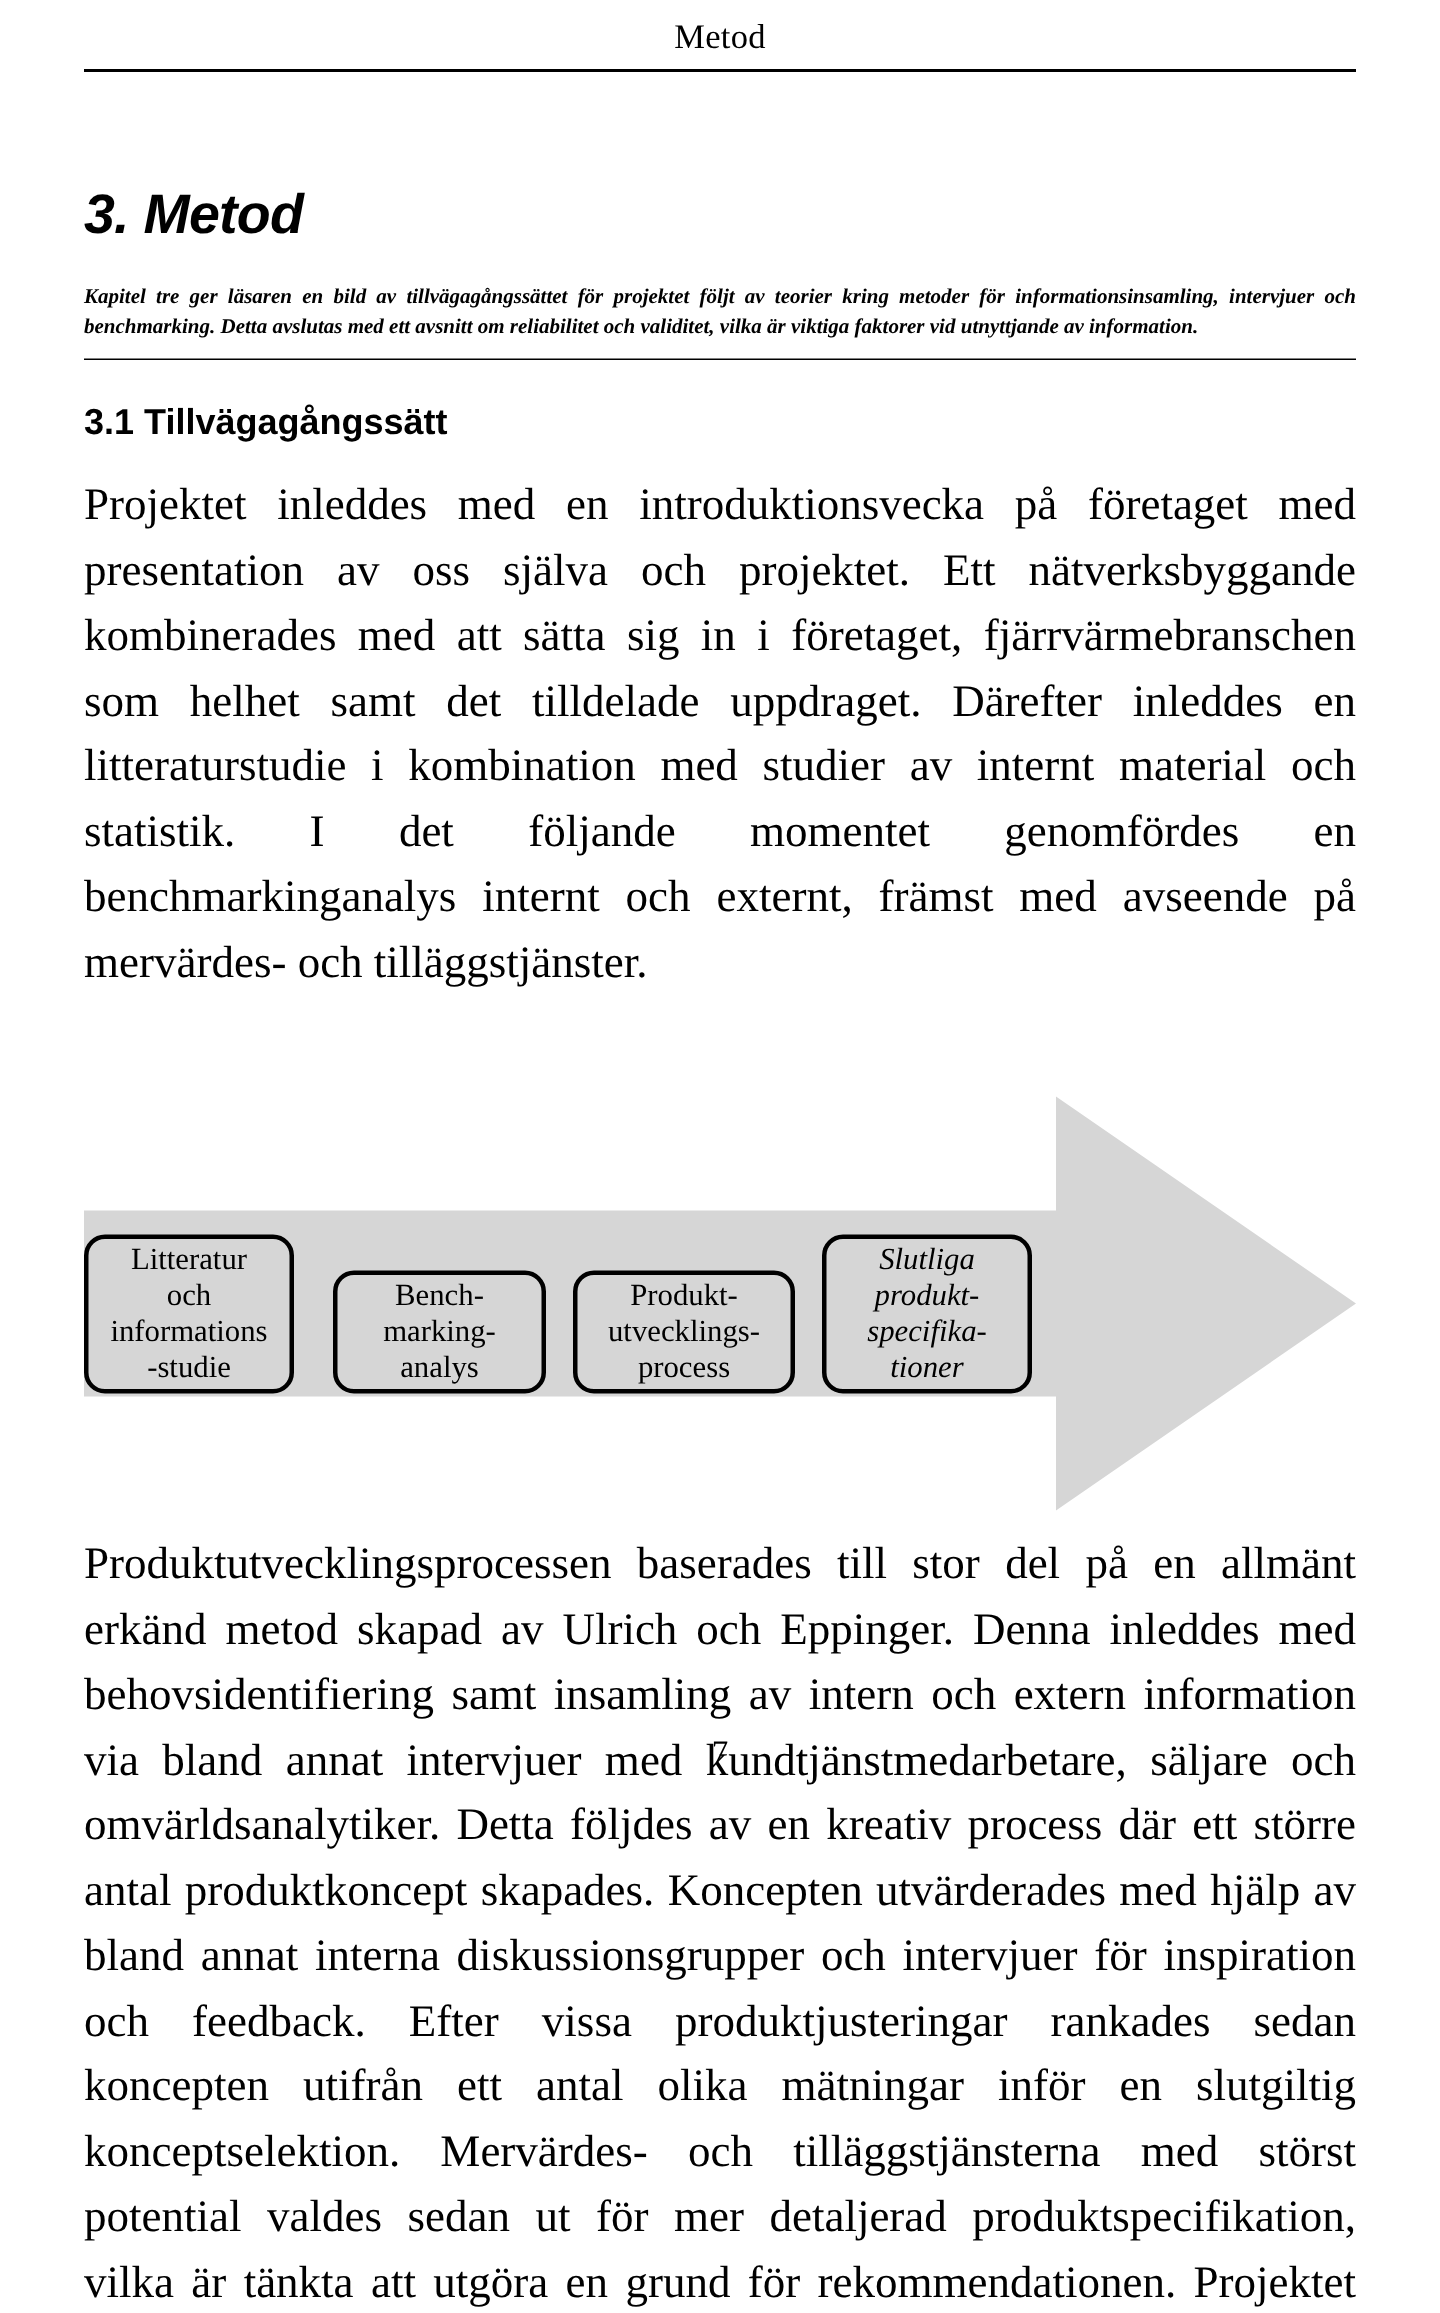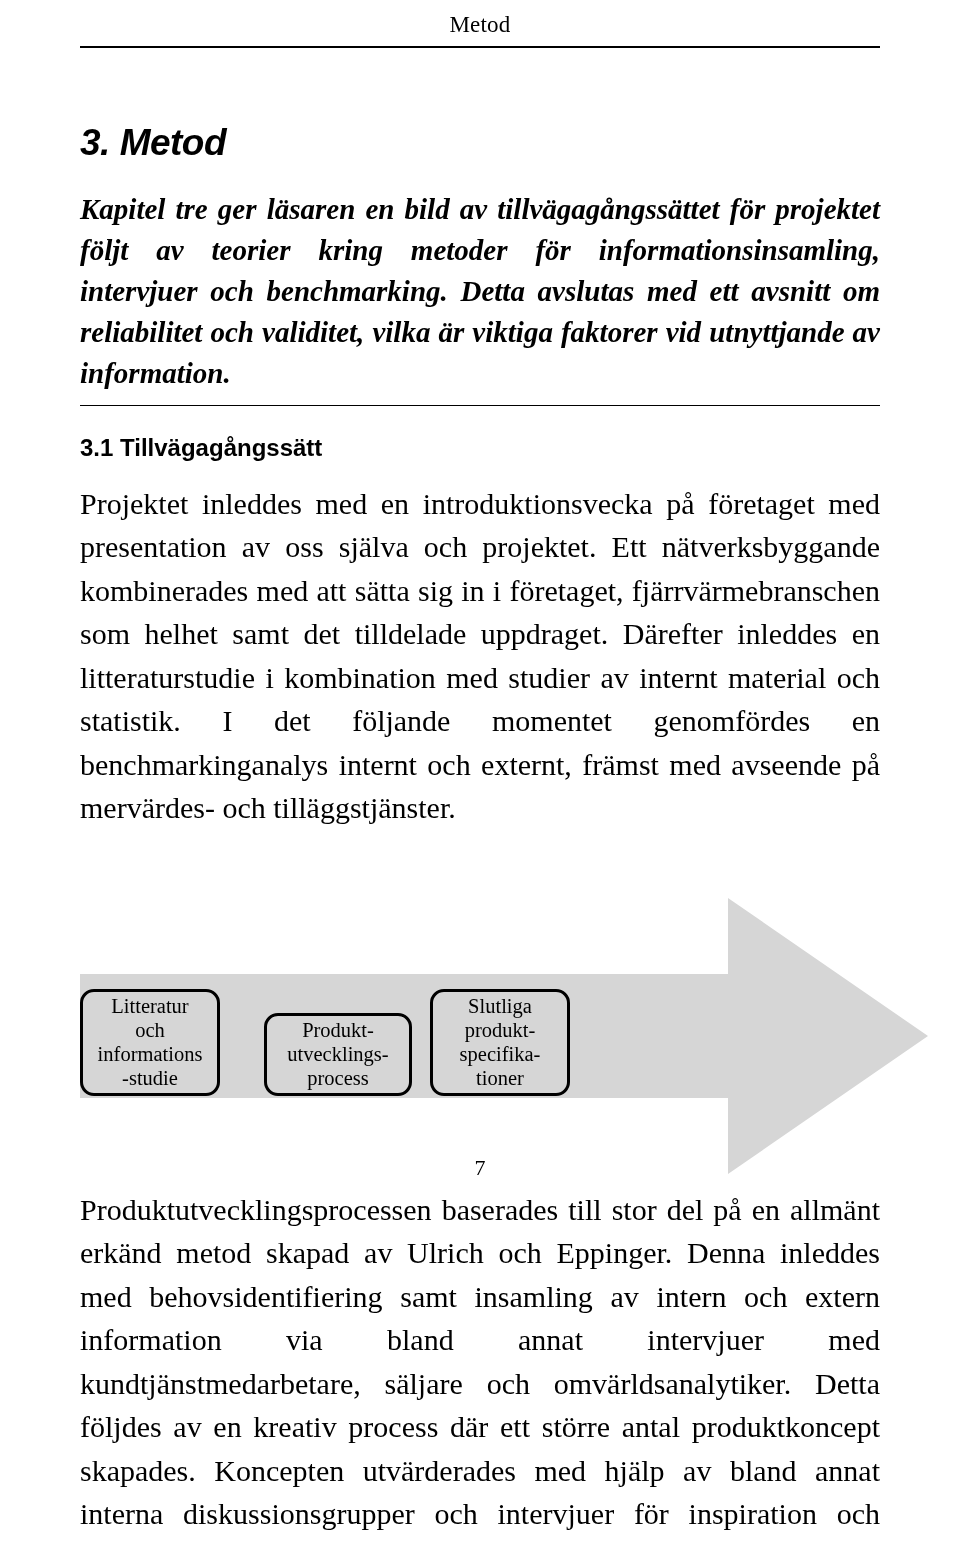--- a/index.html
+++ b/index.html
@@ -12,21 +12,21 @@
     height: 1542px;
     position: relative;
     font-family: "Liberation Serif", serif;
     color: #000000;
   }
   .page {
     position: relative;
     width: 960px;
     height: 1197px;
     box-sizing: border-box;
-    padding: 0 80px;
+    padding: 0 56px;
   }
 
   
   .running-header {
     text-align: center;
     font-size: 23px;
     padding-top: 12px;
     letter-spacing: 0.2px;
   }
   .header-rule {
@@ -40,21 +40,21 @@
     font-weight: bold;
     font-size: 37px;
     margin-top: 74px;
     letter-spacing: -0.5px;
     font-style: italic;
   }
 
   
   .intro {
     font-style: italic;
-    font-size: 29px;
+    font-size: 14px;
     line-height: 1.42;
     text-align: justify;
     margin-top: 22px;
     font-weight: bold;
   }
   .intro-rule {
     border-bottom: 1.5px solid #000;
     margin-top: 10px;
   }
 
@@ -113,21 +113,21 @@
     background: #ffffff;
     border: 2px solid #000;
     border-radius: 4px;
   }
   .fbox-1 { width: 140px; margin-left: 0px; }
   .gap-a { width: 26px; }
   .fbox-2 { width: 142px; }
   .gap-b { width: 18px; }
   .fbox-3 { width: 148px; }
   .gap-c { width: 18px; }
-  .fbox-4 { width: 140px; }
+  .fbox-4 { width: 140px; font-style: italic; }
   .gap-d { width: 22px; }
   .fbox-5 { width: 148px; }
 
   .figure-caption {
     font-size: 21px;
     font-weight: bold;
     margin-top: 4px;
   }
   .figure-caption .num { font-weight: bold; }
 
@@ -168,20 +168,27 @@
     <div class="figure-boxes">
       <div class="fbox fbox-1">
         <span>
           <span>Litteratur</span><br>
           <span>och</span><br>
           <span>informations</span><br>
           <span>-studie</span>
         </span>
       </div>
       <div class="gap-a"></div>
+      <div class="fbox fbox-2">
+        <span>
+          <span>Bench-</span><br>
+          <span>marking-</span><br>
+          <span>analys</span>
+        </span>
+      </div>
       <div class="gap-b"></div>
       <div class="fbox fbox-3">
         <span>
           <span>Produkt-</span><br>
           <span>utvecklings-</span><br>
           <span>process</span>
         </span>
       </div>
       <div class="gap-c"></div>
       <div class="fbox fbox-4">

